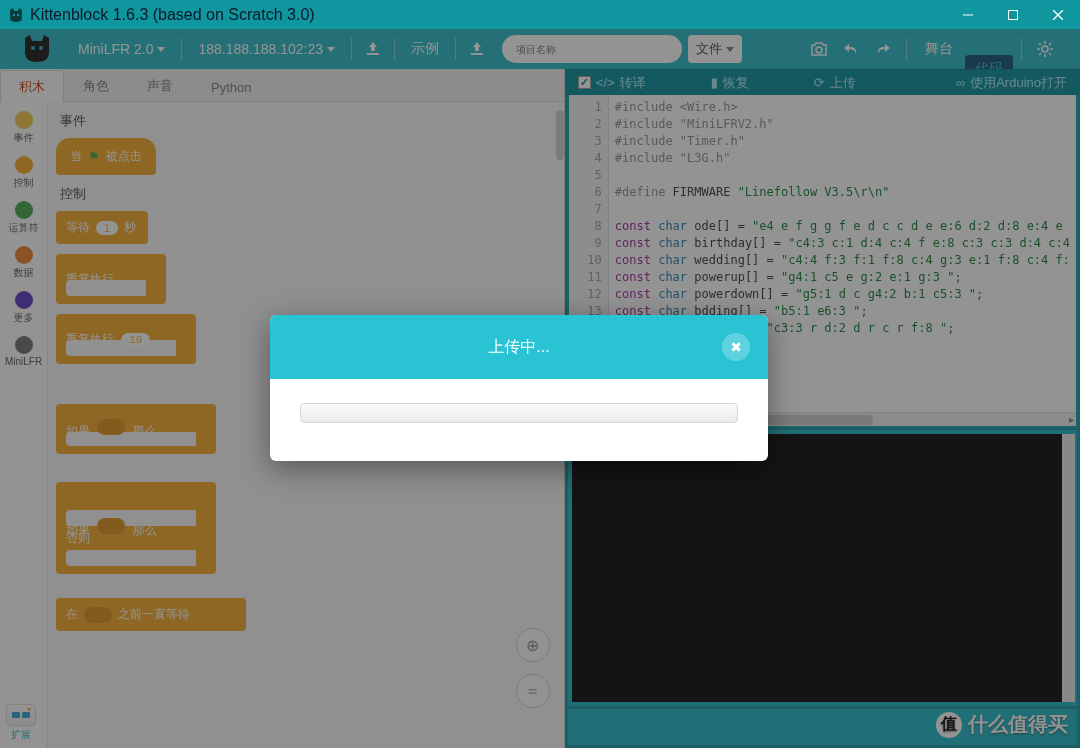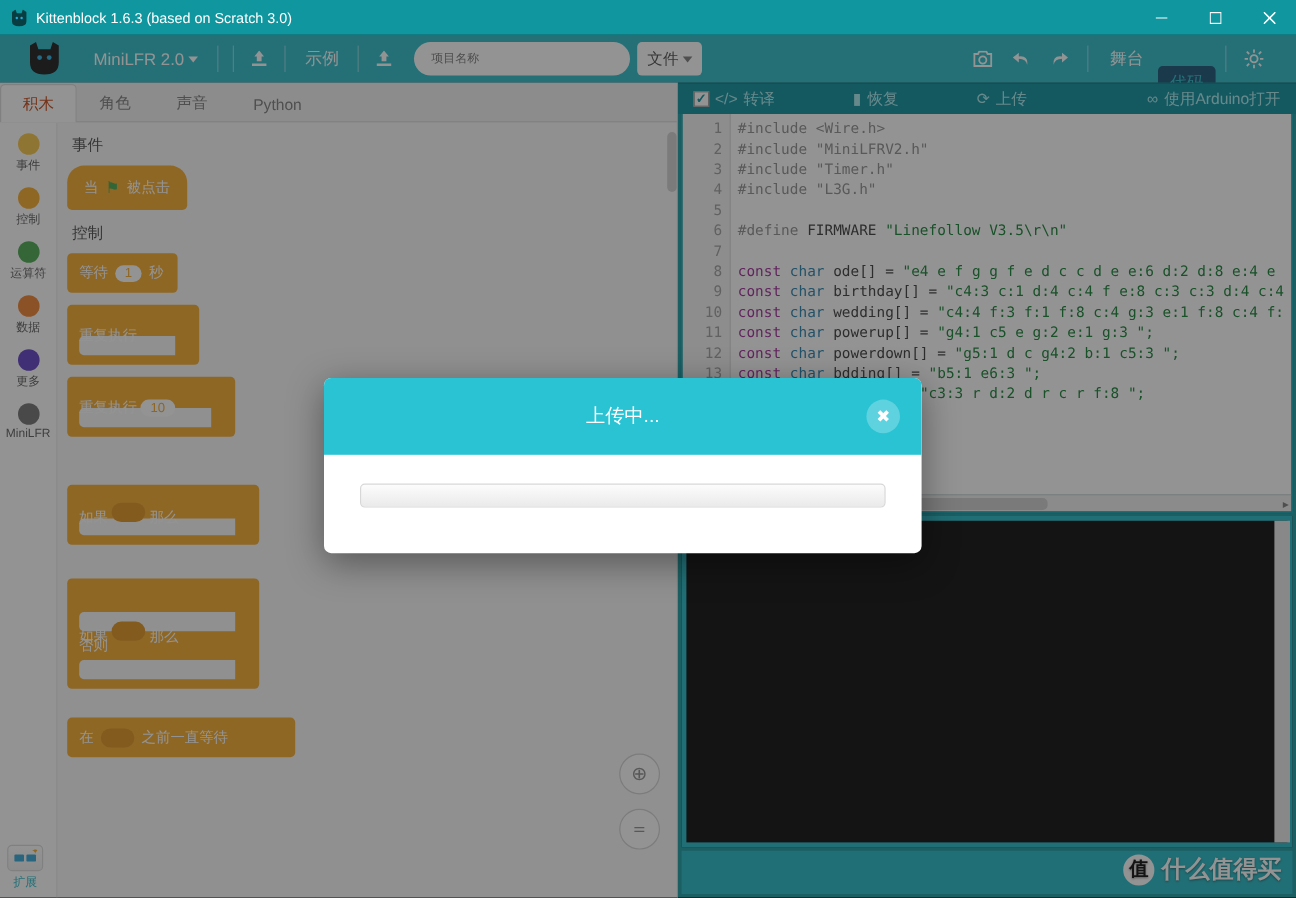--- a/index.html
+++ b/index.html
@@ -1,17 +1,17 @@
 <!DOCTYPE html>
 <html><head>
 <meta charset="utf-8">
 <style>
   * { box-sizing: border-box; margin: 0; padding: 0; }
   html, body { width: 1080px; height: 748px; font-family: "Microsoft YaHei", Arial, sans-serif; overflow: hidden; background:#000; }
-  .titlebar { height: 29px; background: #0f969e; color: #ffffff; display: flex; align-items: center; padding: 0 0 0 8px; font-size: 12px; }
+  .titlebar { height: 29px; background: #0f969e; color: #0f172a; display: flex; align-items: center; padding: 0 0 0 8px; font-size: 16px; }
   .titlebar .logo { width: 16px; height: 14px; margin-right: 6px; }
   .titlebar .logo svg { display:block; }
   .titlebar .spacer { flex: 1; }
   .winbtn { width: 45px; height: 29px; display:flex; align-items:center; justify-content:center; color:#fff; }
   .winbtn svg { display:block; }
   .menubar { height: 40px; background: #23b9c7; display: flex; align-items: center; color: #fff; padding: 0 20px; }
   .cat { width: 34px; height: 34px; margin-right: 14px; display:flex; align-items:center; justify-content:center; }
   .cat svg { display:block; }
   .mb-btn { color:#fff; font-size: 14px; padding: 4px 10px; display:flex; align-items:center; gap:4px;}
   .mb-sep { width:1px; height:22px; background: rgba(255,255,255,0.4); margin: 0 6px; }
@@ -35,21 +35,21 @@
   .catcol { width: 48px; background:#fff; border-right:1px solid #e4e4e4; padding-top:4px;}
   .catc { display:flex; flex-direction:column; align-items:center; padding:5px 0 6px; font-size:10px; color:#555; gap:2px;}
   .catc .dot { width:18px; height:18px; border-radius:50%; }
   .palette { width:215px; background:#f8f8f8; padding:8px 8px; overflow:hidden; position:relative;}
   .palette h4 { font-size:13px; color:#444; margin: 2px 0 8px 4px; font-weight:normal;}
   .block { background:#f5a623; color:#fff; border-radius:4px; font-size:12px; padding:8px 12px 8px 10px; margin-bottom:10px; display:flex; align-items:center; gap:6px; width:max-content; max-width:195px;}
   .block .pill { background:#fff; color:#f5a623; border-radius:10px; padding:1px 8px; font-size:11px; display:inline-block;}
   .block .round { background:#de8f14; border-radius:10px; width:28px; height:16px; display:inline-block;}
   .block .flag { color:#3fa447; font-size:13px;}
   .block.hat { border-radius: 14px 14px 4px 4px; padding:10px 14px;}
-  .block.cshape { position:relative; padding:8px 10px 8px 10px; min-height:50px; width:110px;}
+  .block.cshape { position:relative; padding:8px 10px 8px 10px; min-height:50px; width:110px;font-family:Liberation Mono, monospace;}
   .block.cshape::after { content:""; position:absolute; top:26px; left:10px; right:20px; bottom:8px; background:#f8f8f8; border-radius:4px 0 0 4px;}
   .block.cshape .lab { position:relative; z-index:1;}
   .block.if { width:160px; min-height:50px;}
   .block.if::after { top:28px; bottom:8px; }
   .block.ifelse { width:160px; min-height:92px;}
   .block.ifelse::after { top:28px; bottom:48px; }
   .block.ifelse::before { content:""; position:absolute; top:68px; left:10px; right:20px; bottom:8px; background:#f8f8f8; border-radius:4px 0 0 4px;}
   .block.ifelse .else { position:absolute; top:48px; left:10px; z-index:1; font-size:12px;}
   .workspace { flex:1; background:#f8f8f8; position:relative;}
   .wsscroll { position:absolute; top:8px; right:0; width:8px; height:50px; background:#cfcfcf; border-radius:4px;}
@@ -121,20 +121,24 @@
         <path d="M4 4 L9 1 L11 7 L21 7 L23 1 L28 4 L28 18 Q28 28 16 28 Q4 28 4 18 Z" fill="#111"></path>
         <circle cx="12" cy="14" r="2" fill="#2ad"></circle>
         <circle cx="20" cy="14" r="2" fill="#2ad"></circle>
       </svg>
   </div>
   <div class="mb-btn">
       <span>MiniLFR 2.0</span>
       <span class="caret"></span>
     </div>
   <div class="mb-sep"></div>
+  <div class="mb-btn">
+      <span>188.188.188.102:23</span>
+      <span class="caret"></span>
+    </div>
   <div class="mb-sep"></div>
   <div class="mb-icon">
       <svg width="16" height="14" viewBox="0 0 16 14">
         <path d="M8 0 L12 5 H10 V9 H6 V5 H4 Z M2 11 H14 V13 H2 Z" fill="#fff"></path>
       </svg>
     </div>
   <div class="mb-sep"></div>
   <div class="mb-btn">
       <span>示例</span>
     </div>

